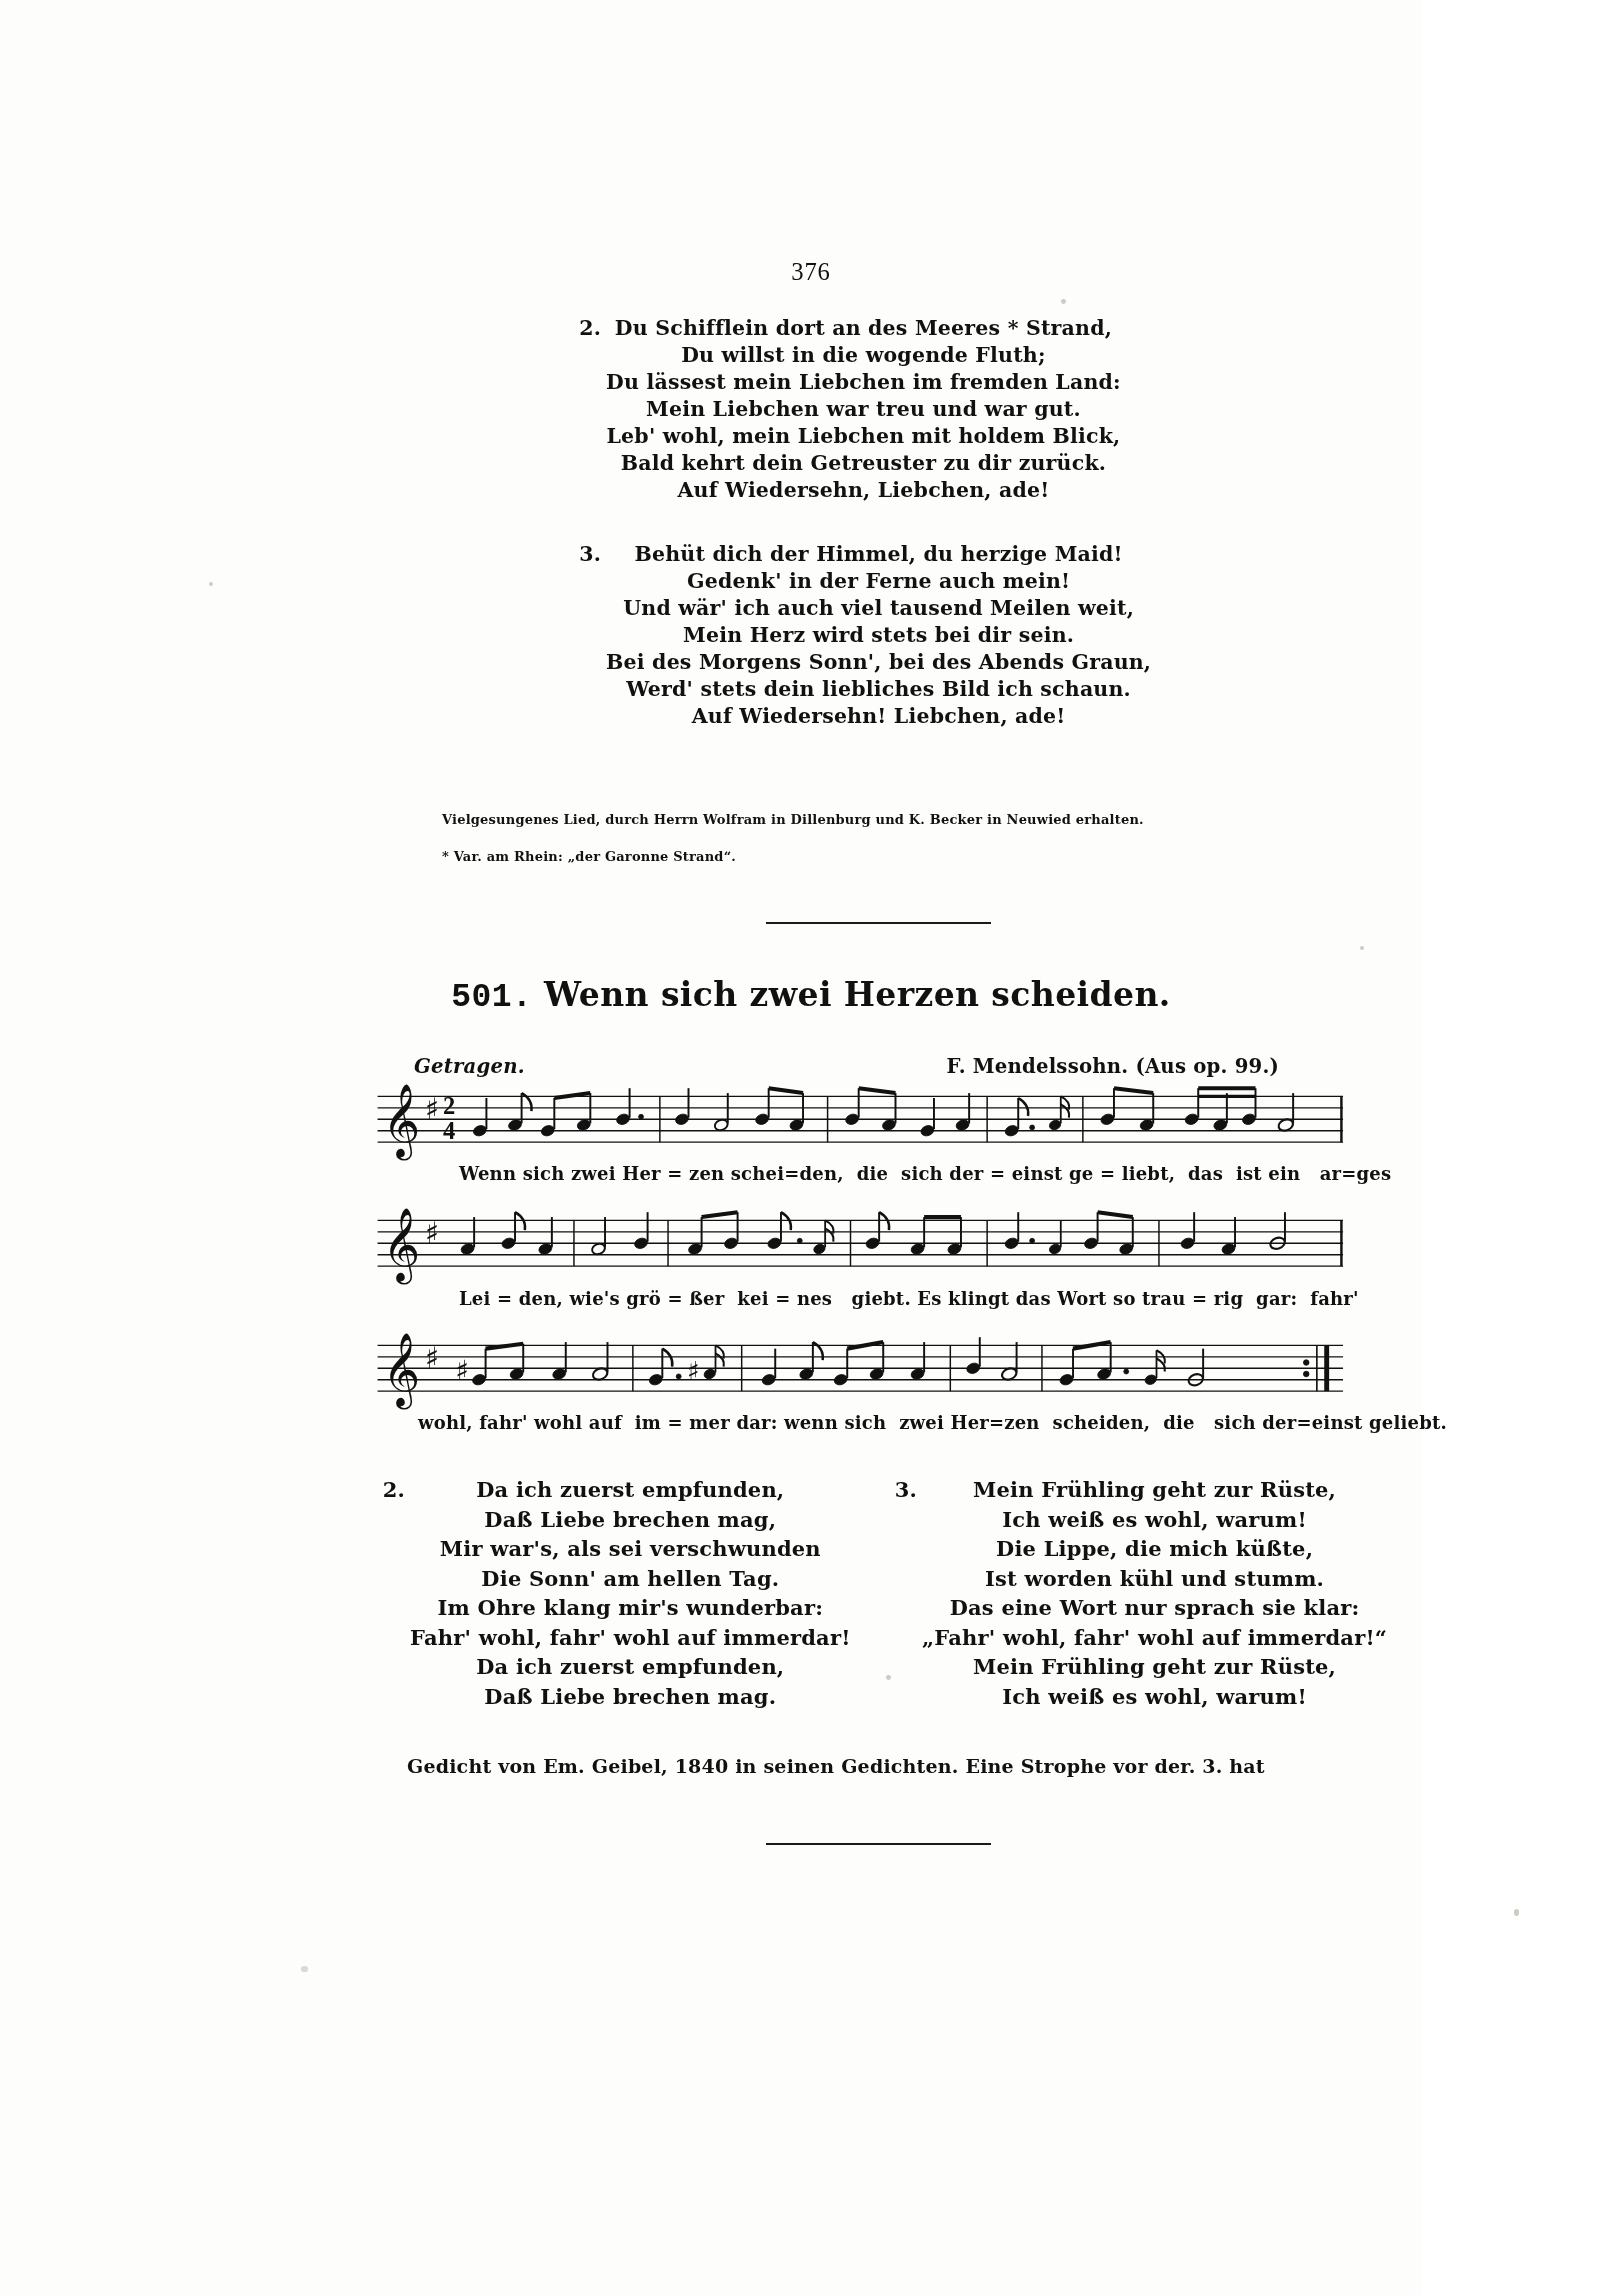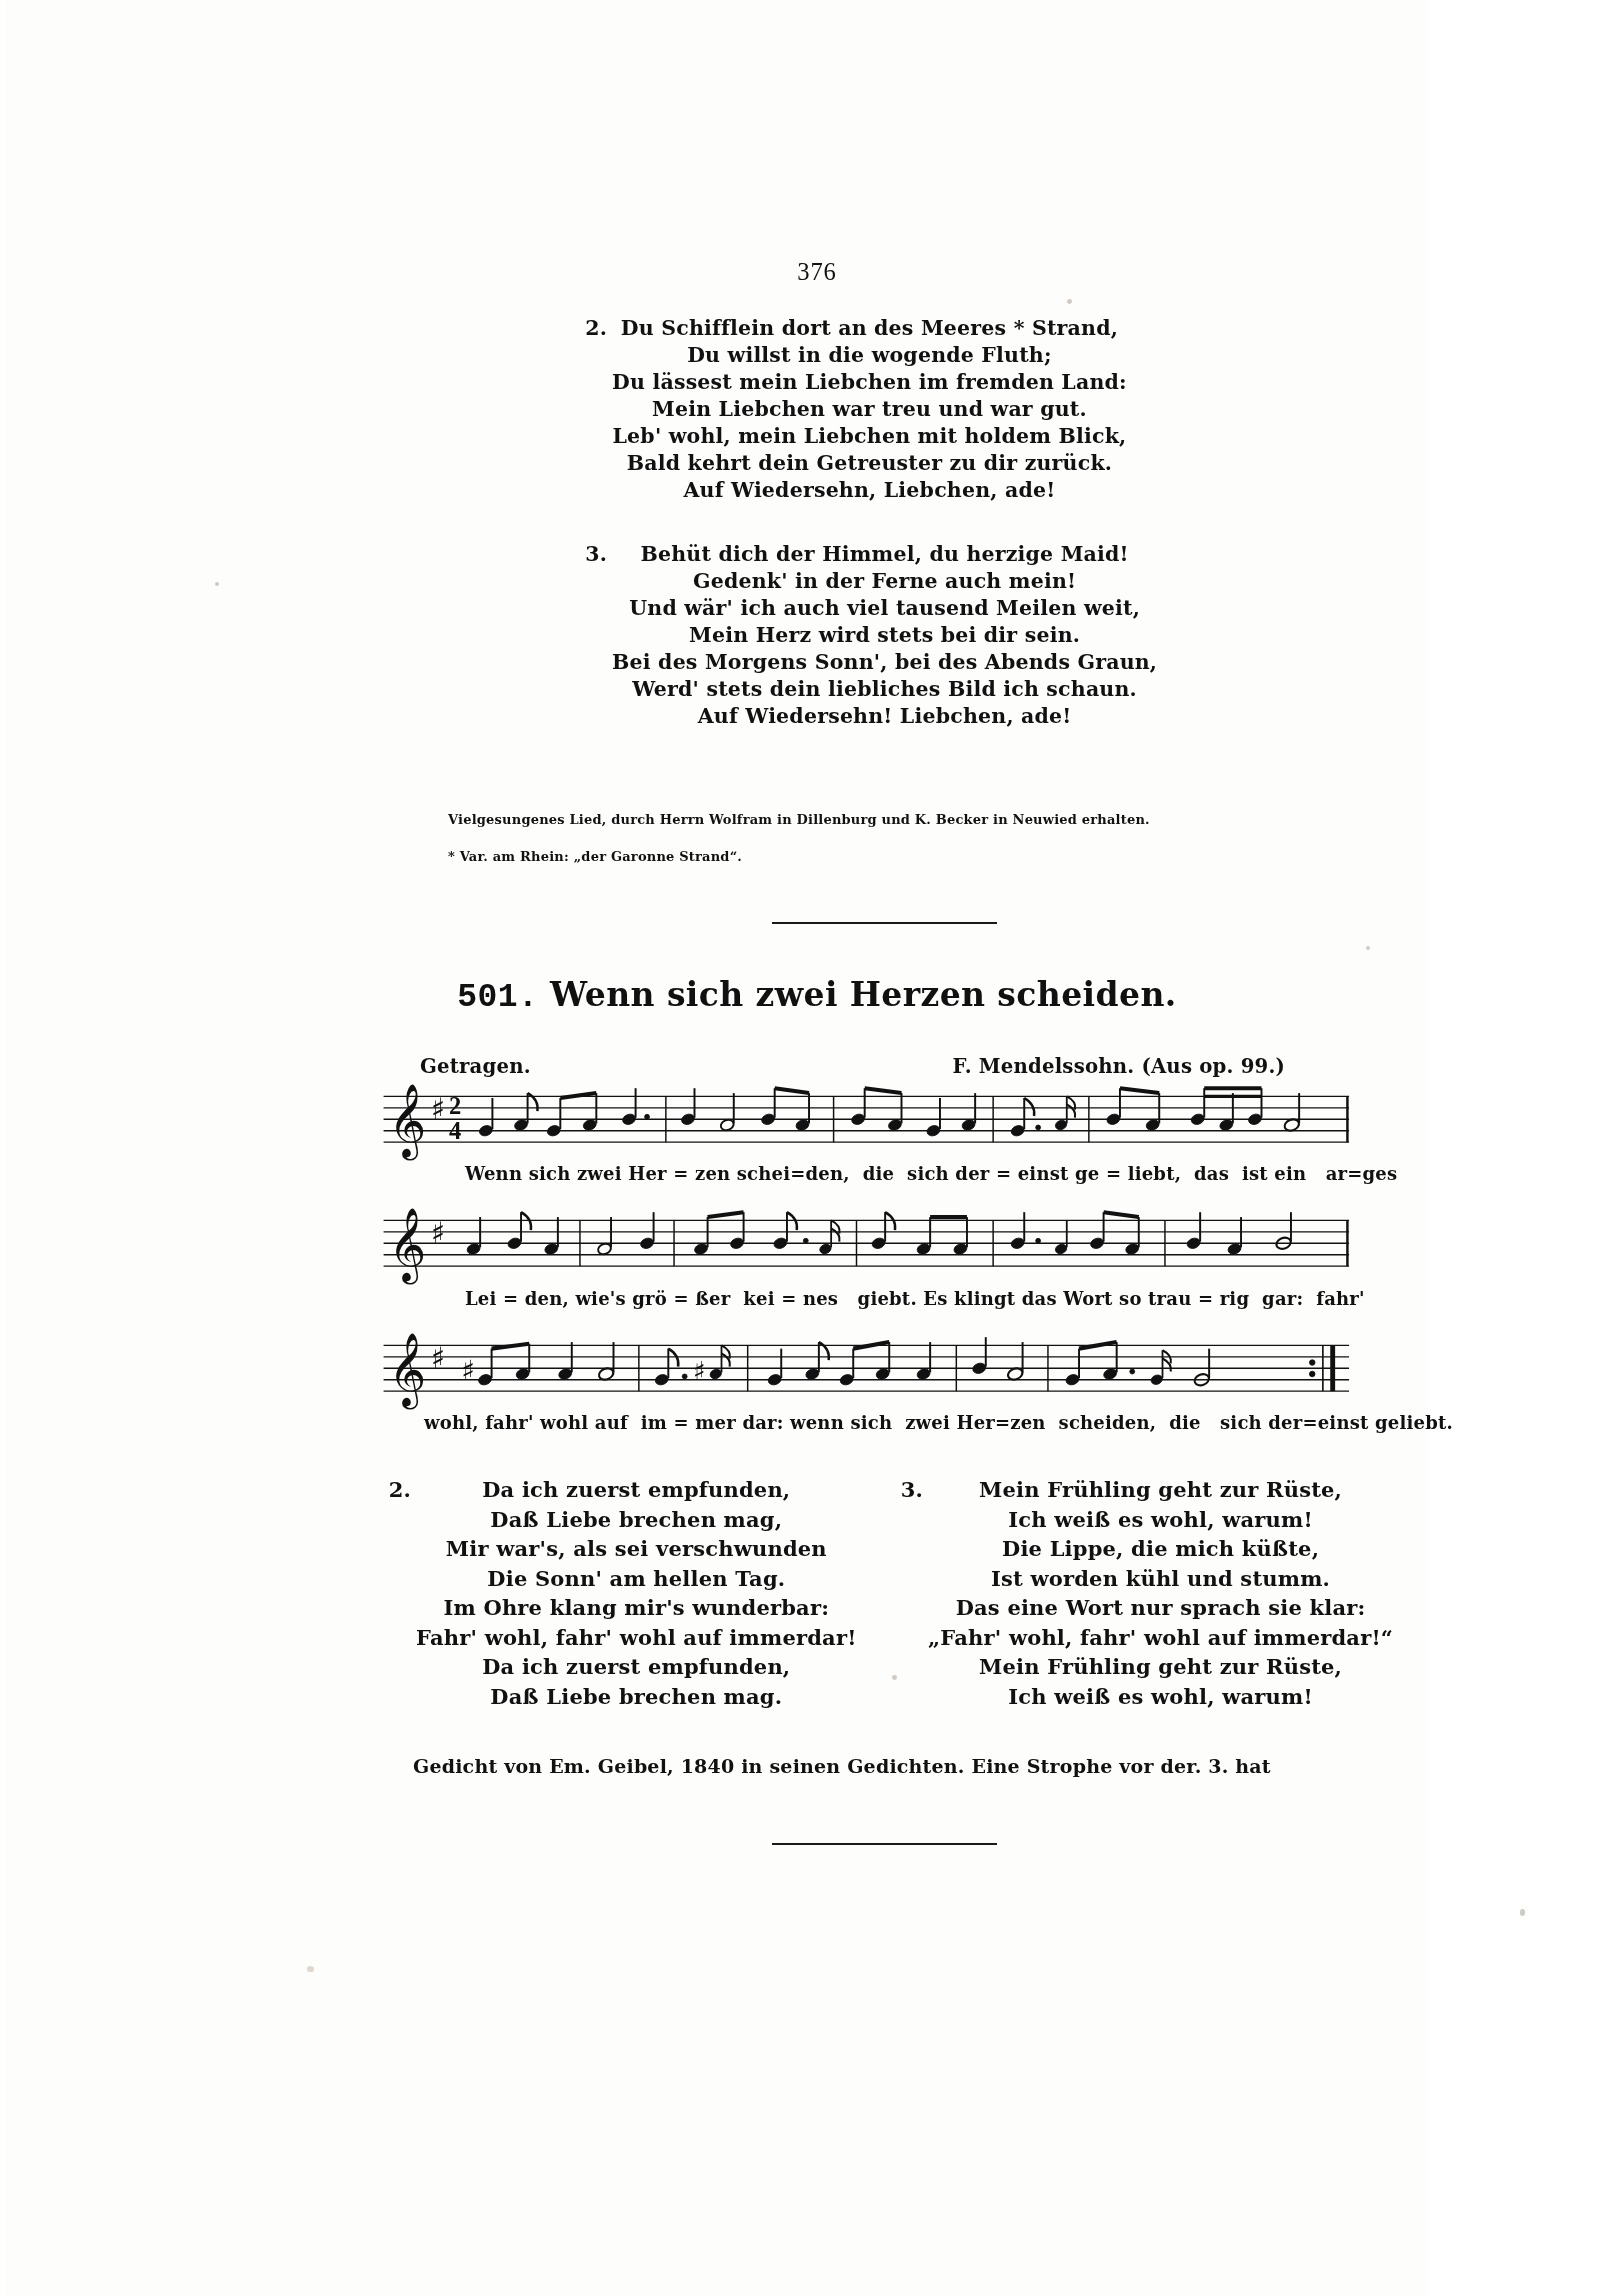--- a/index.html
+++ b/index.html
@@ -14,21 +14,20 @@
     font-family: "DejaVu Serif", serif;
     color: #111;
     overflow: hidden;
   }
   .page {
     position: absolute;
     left: 0; top: 0;
     width: 1422px;
     height: 2295px;
     background: #fdfdfb;
-    margin-left: 6px;
   }
 
   
   .page-number {
     position: absolute;
     top: 258px;
     left: 0;
     width: 1622px;
     text-align: center;
     font-family: "Liberation Serif", serif;
@@ -87,20 +86,21 @@
     font-weight: 700;
     letter-spacing: 0.4px;
   }
   #song-title .num { font-family: Liberation Mono, monospace; }
 
   
   #tempo-mark {
     position: absolute;
     left: 414px; top: 1055px;
     font-size: 19.7px;
+    font-style: italic;
   }
   #composer-mark {
     position: absolute;
     right: 143px; top: 1055px;
     font-size: 19.7px;
     text-align: right;
   }
 
   
   .stave-wrap {

